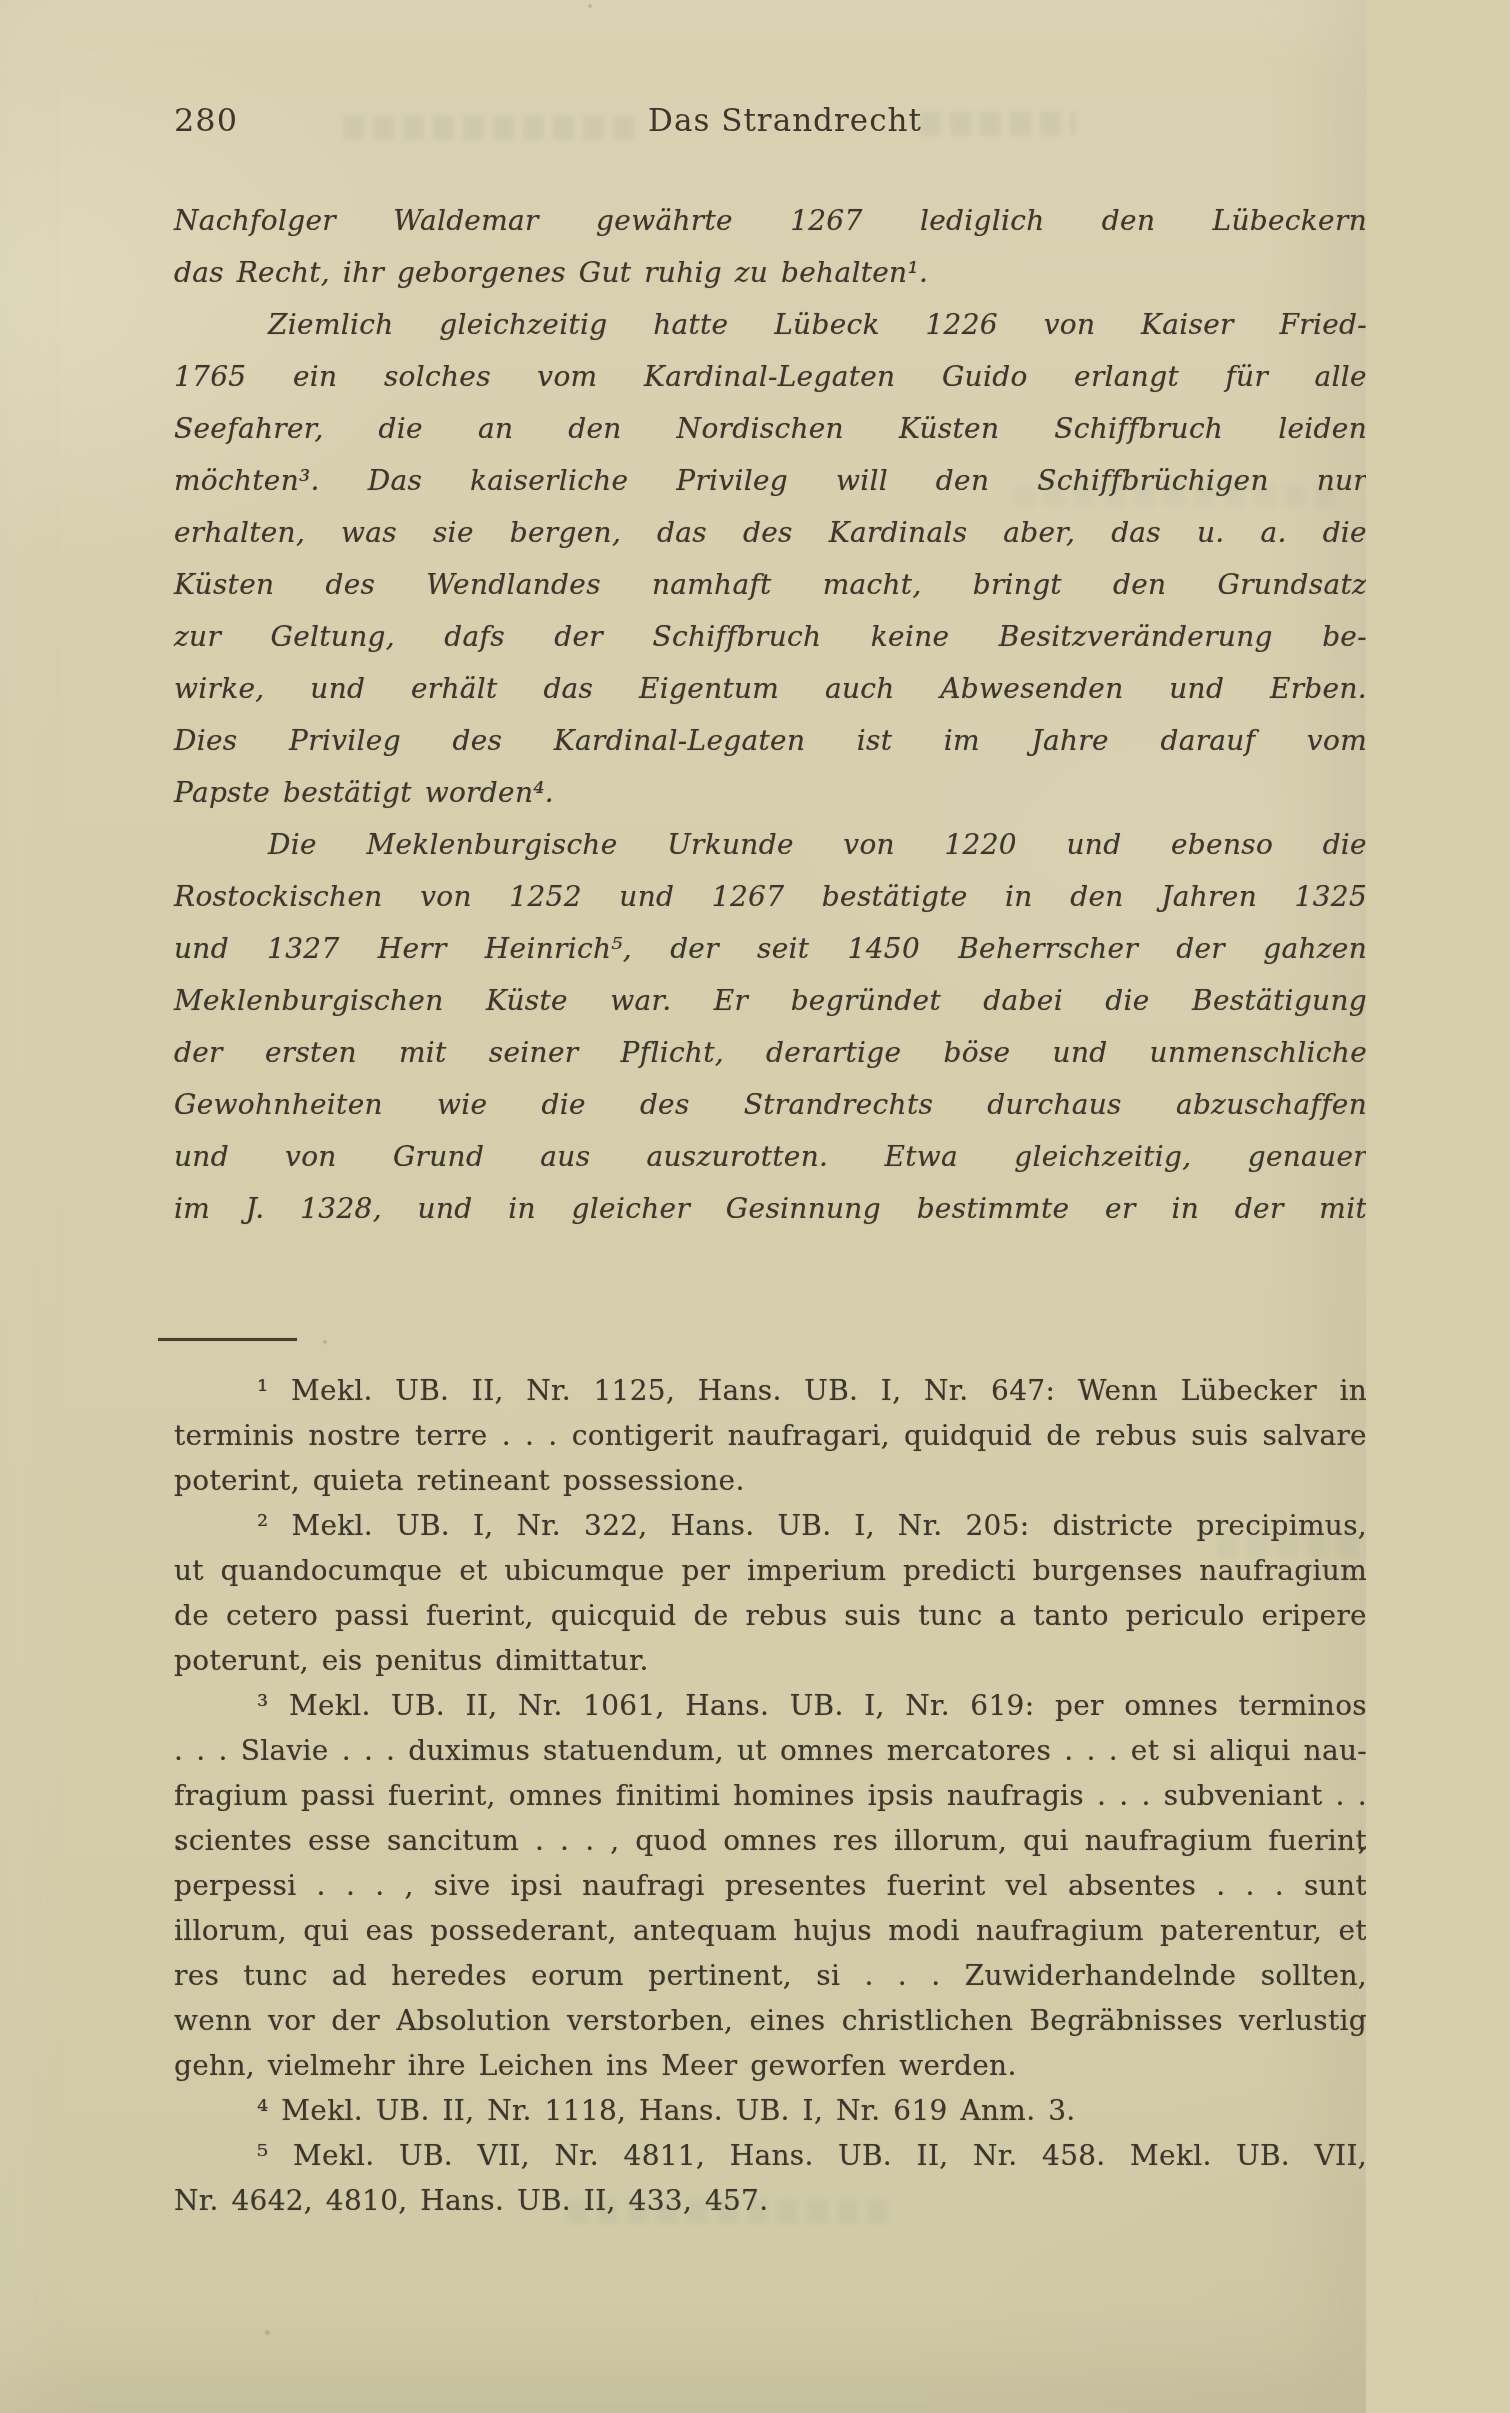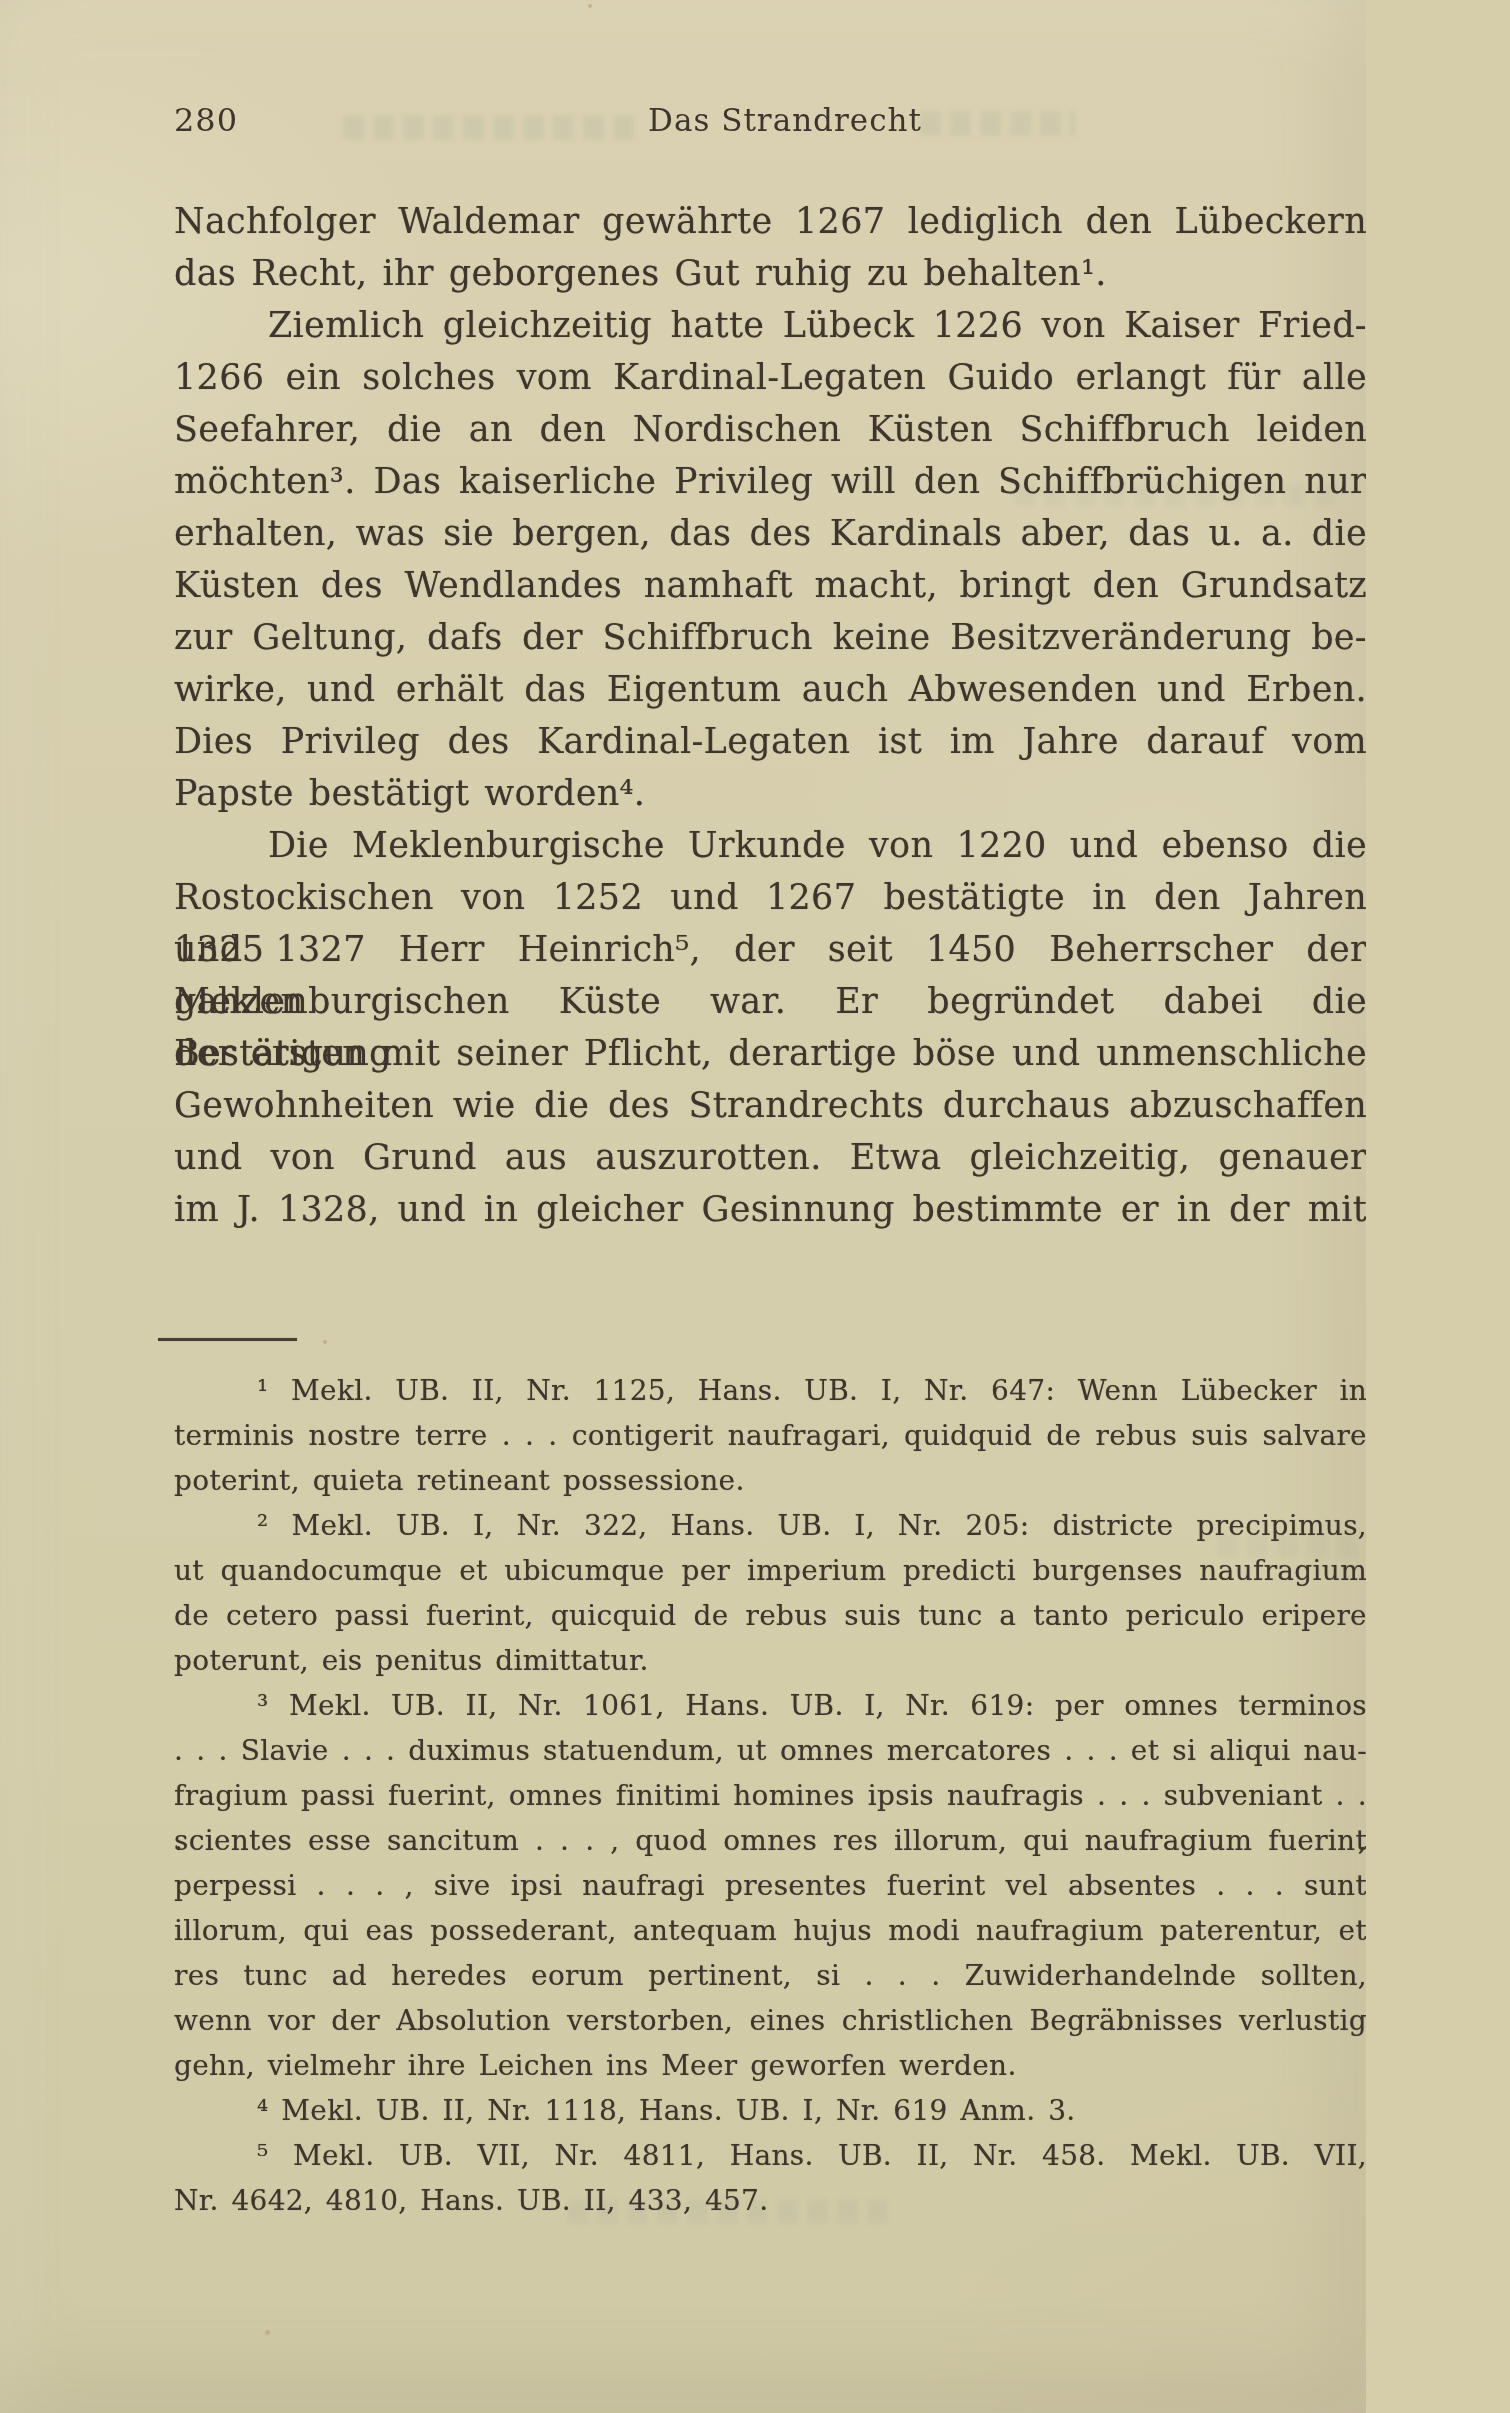--- a/index.html
+++ b/index.html
@@ -34,21 +34,21 @@
   }
   .body-block { top: 195px; }
   .fn-block { top: 1368px; }
   .line {
     text-align: justify;
     text-align-last: justify;
     word-spacing: 3.6px;
     letter-spacing: 0.3px;
     text-shadow: 0 0 1px rgba(62,54,44,0.45);
   }
-  .body-line { height: 52px; line-height: 52px; font-size: 35px; }
+  .body-line { height: 52px; line-height: 52px; font-size: 28px; font-style: italic; }
   .fn-line   { height: 45px;  line-height: 45px;  font-size: 28px; }
   .flush { text-align-last: left; }
   .indent-body { padding-left: 94px; }
   .indent-fn   { padding-left: 83px; }
   .fn-separator {
     position: absolute; left: 158px; top: 1338px;
     width: 139px; height: 2.6px; background: #473f32;
     box-shadow: 0 0 1px rgba(62,54,44,0.5);
   }
   .ghost {
@@ -84,21 +84,21 @@
     <div class="running-title">Das Strandrecht</div>
   </div>
 
   <div class="textcol body-block" id="body-block">
       <div>
         <div class="line body-line">Nachfolger Waldemar gewährte 1267 lediglich den Lübeckern</div>
         <div class="line body-line flush">das Recht, ihr geborgenes Gut ruhig zu behalten¹.</div>
       </div>
       <div>
         <div class="line body-line indent-body">Ziemlich gleichzeitig hatte Lübeck 1226 von Kaiser Fried-</div>
-        <div class="line body-line">1266 ein solches vom Kardinal-Legaten Guido erlangt für alle</div>
+        <div class="line body-line">1765 ein solches vom Kardinal-Legaten Guido erlangt für alle</div>
         <div class="line body-line">Seefahrer, die an den Nordischen Küsten Schiffbruch leiden</div>
         <div class="line body-line">möchten³.  Das kaiserliche Privileg will den Schiffbrüchigen nur</div>
         <div class="line body-line">erhalten, was sie bergen, das des Kardinals aber, das u. a. die</div>
         <div class="line body-line">Küsten des Wendlandes namhaft macht, bringt den Grundsatz</div>
         <div class="line body-line">zur Geltung, dafs der Schiffbruch keine Besitzveränderung be-</div>
         <div class="line body-line">wirke, und erhält das Eigentum auch Abwesenden und Erben.</div>
         <div class="line body-line">Dies Privileg des Kardinal-Legaten ist im Jahre darauf vom</div>
         <div class="line body-line flush">Papste bestätigt worden⁴.</div>
       </div>
       <div>

